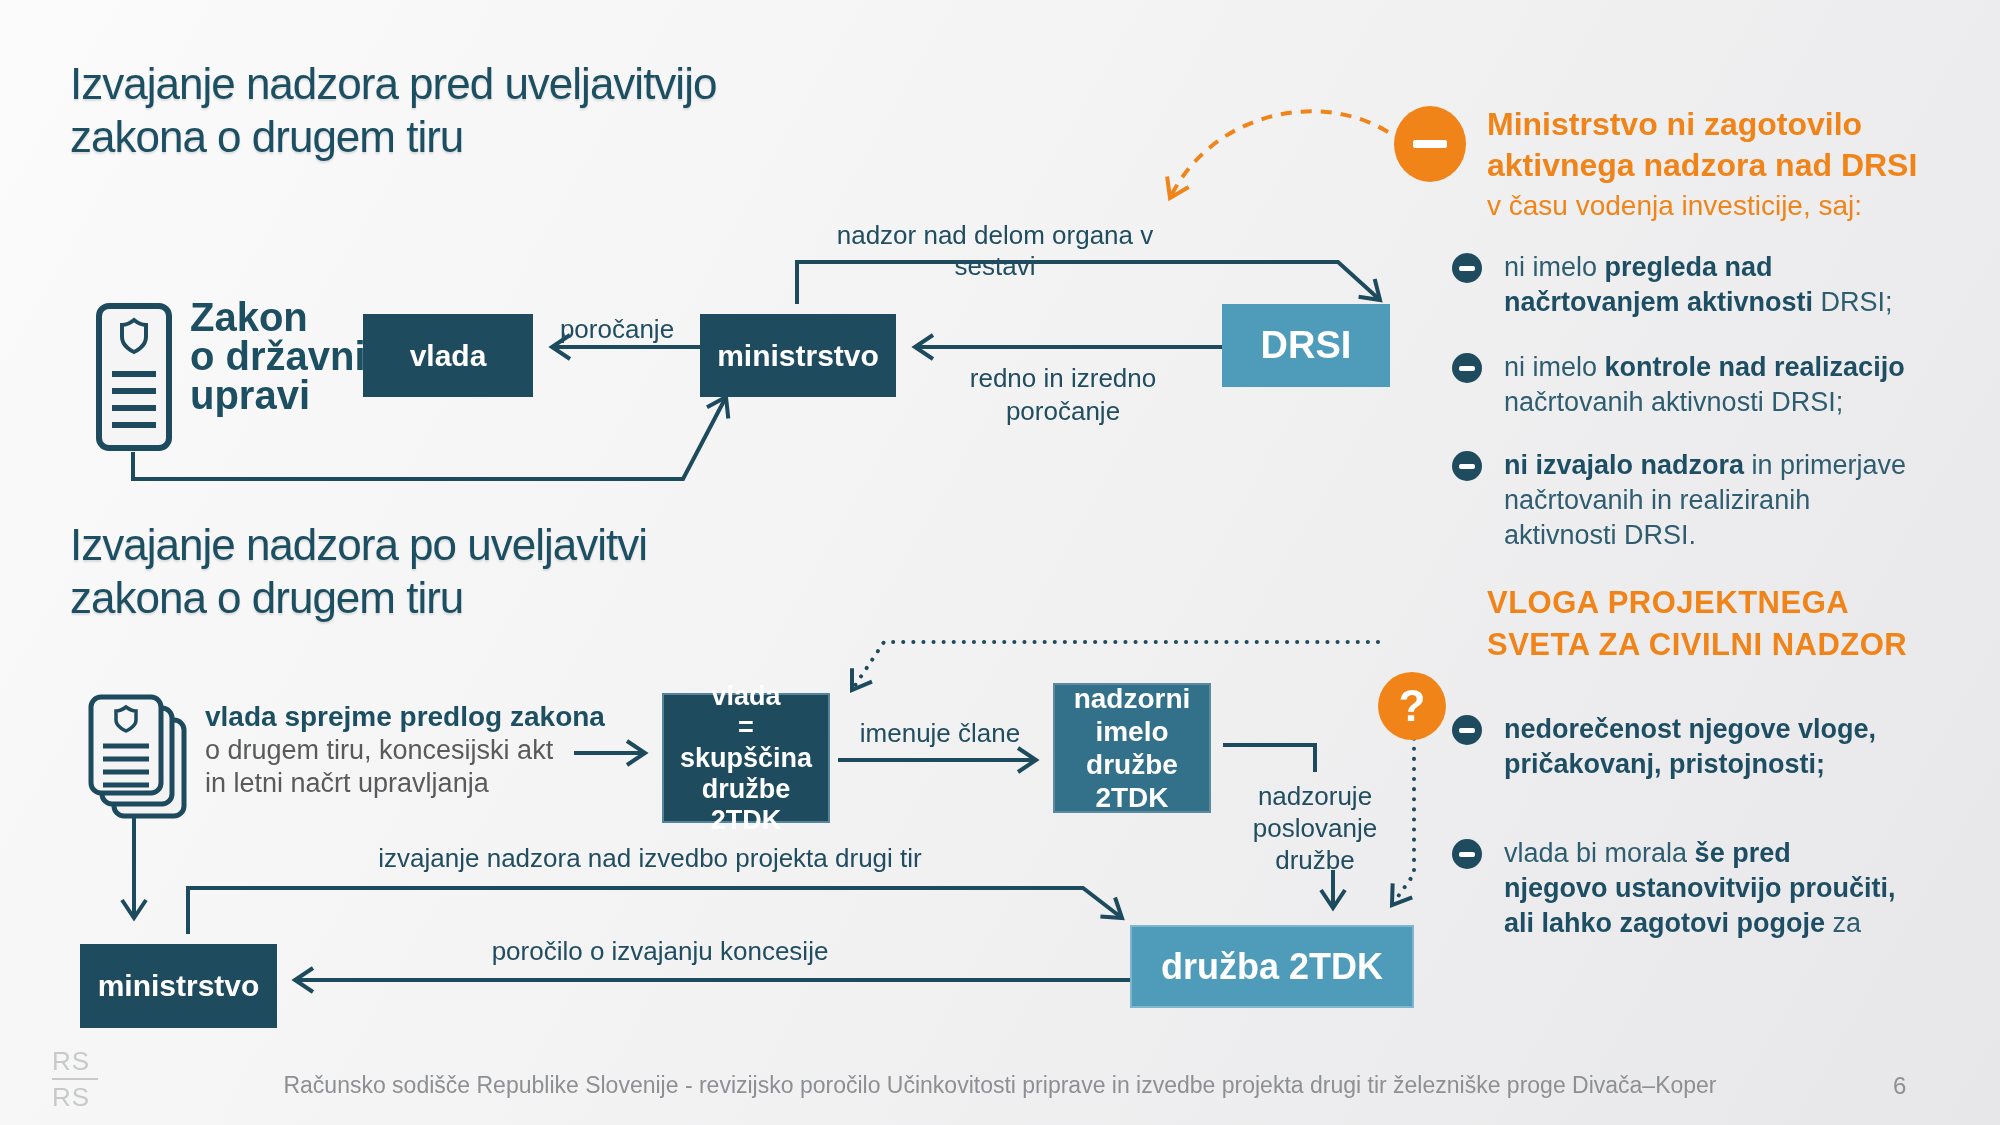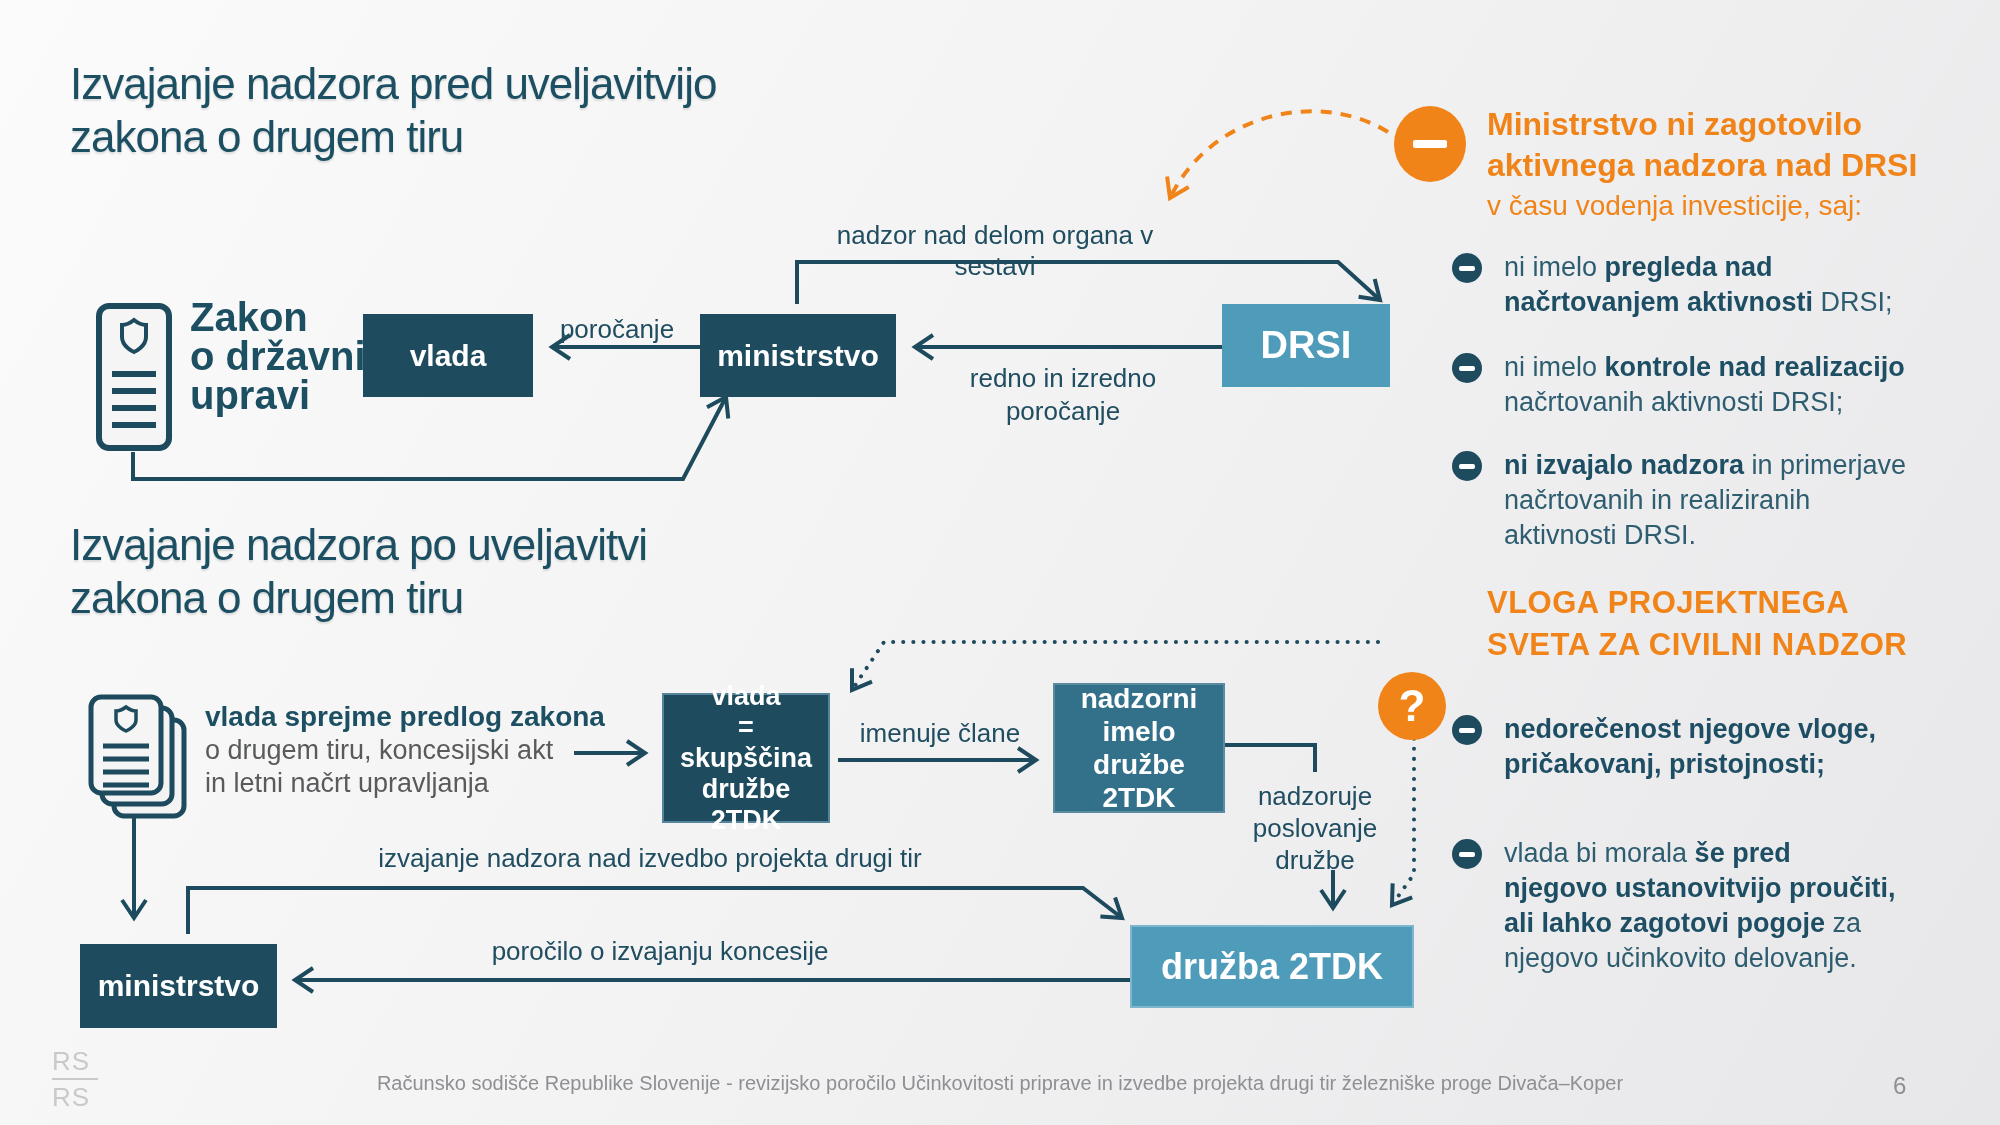--- a/index.html
+++ b/index.html
@@ -29,21 +29,21 @@
   .bullet-text .b{font-weight:700;color:#1d4e63;margin-top:12px;}
   .minus-icon{flex:0 0 auto;width:30px;height:30px;border-radius:50%;background:#1e4b5e;
               position:relative;margin-top:3px;}
   .minus-icon::after{content:"";position:absolute;left:7px;top:13px;width:16px;height:5px;
                      border-radius:2px;background:#fff;}
   .ocircle{border-radius:50%;background:#f08419;position:relative;}
   .ocircle .bar{position:absolute;left:50%;top:50%;transform:translate(-50%,-50%);
                 width:34px;height:8px;border-radius:2px;background:#fff;}
   .qmark{display:flex;align-items:center;justify-content:center;color:#fff;
          font-size:44px;font-weight:700;}
-  .footer-text{width:2000px;text-align:center;font-size:20px;color:#8d8f92;}
+  .footer-text{width:2000px;text-align:center;font-size:23px;color:#8d8f92;}
   .pageno{font-size:24px;color:#8d8f92;}
   .rs-logo{color:#c8c9ca;font-size:26px;line-height:26px;letter-spacing:1px;}
   .rs-logo .rule{width:46px;height:2px;background:#c8c9ca;margin:4px 0;}
 </style>
 </head>
 <body>
 
 <div class="canvas">
 
   <svg class="overlay" viewBox="0 0 2000 1125">
@@ -151,21 +151,21 @@
     <div>
       <div>vlada</div>
       <div>=</div>
       <div>skupščina</div>
       <div>družbe 2TDK</div>
     </div>
   </div>
 
   <div class="abs lbl" style="left:845px;top:718px;width:190px;">imenuje člane</div>
 
-  <div class="abs boxlbl mid" style="left:1053px;top:683px;width:172px;height:130px;font-size:28px;line-height:33px;">
+  <div class="abs boxlbl mid" style="left:1053px;top:683px;width:158px;height:130px;font-size:28px;line-height:33px;">
     <div>
       <div>nadzorni</div>
       <div>imelo družbe</div>
       <div>2TDK</div>
     </div>
   </div>
 
   <div class="abs lbl" style="left:1240px;top:780px;width:150px;line-height:32px;">
     <div>nadzoruje</div>
     <div>poslovanje</div>
@@ -183,21 +183,21 @@
     <div>VLOGA PROJEKTNEGA</div>
     <div>SVETA ZA CIVILNI NADZOR</div>
   </div>
 
   <div class="abs bullet-row" style="left:1452px;top:712px;">
     <span class="minus-icon"></span>
     <div class="bullet-text"><span class="b">nedorečenost njegove vloge,</span><br><span class="b">pričakovanj, pristojnosti;</span></div>
   </div>
   <div class="abs bullet-row" style="left:1452px;top:836px;">
     <span class="minus-icon"></span>
-    <div class="bullet-text"><span>vlada bi morala </span><span class="b">še pred</span><br><span class="b">njegovo ustanovitvijo proučiti,</span><br><span class="b">ali lahko zagotovi pogoje</span><span> za</span><br><span>njegovo učinkovito delovanje.</span></div>
+    <div class="bullet-text"><span>vlada bi morala </span><span class="b">še pred</span><br><span class="b">njegovo ustanovitvijo proučiti,</span><br><span class="b">ali lahko zagotovi pogoje</span><span> za</span><br></div>
   </div>
 
   <div class="abs rs-logo" style="left:52px;top:1048px;">
     <div>RS</div>
     <div class="rule"></div>
     <div>RS</div>
   </div>
   <div class="abs footer-text" style="left:0;top:1072px;">Računsko sodišče Republike Slovenije - revizijsko poročilo Učinkovitosti priprave in izvedbe projekta drugi tir železniške proge Divača–Koper</div>
   <div class="abs pageno" style="left:1893px;top:1072px;">6</div>
 

